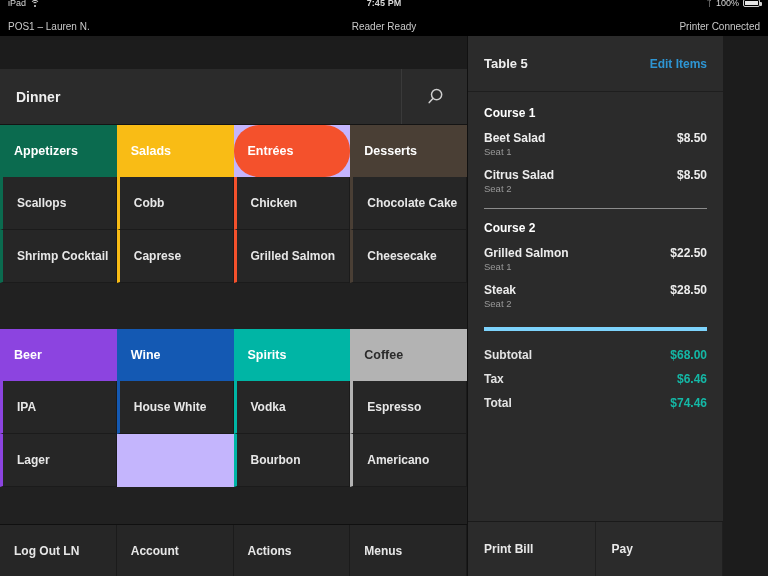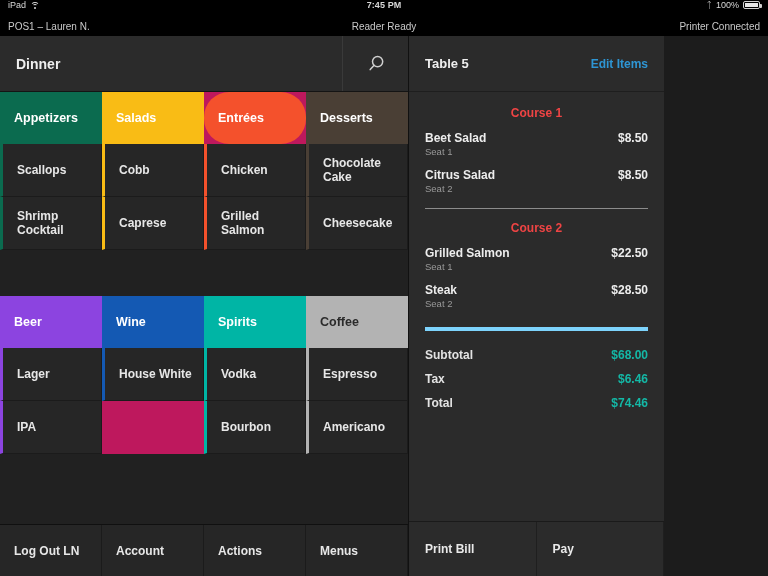--- a/index.html
+++ b/index.html
@@ -20,22 +20,22 @@
     background: #1c1c1c;
     display: flex;
     flex-direction: column;
   }
 
   
   .status-bar {
     height: 16px;
     background: #000;
     display: flex;
-    align-items: flex-start;
-    padding: 0 8px;
+    align-items: flex-end;
+    padding: 8px 8px;
     color: #d8d8d8;
     font-size: 9px;
     flex: 0 0 16px;
   }
   .status-left, .status-right { display: flex; align-items: center; gap: 4px; }
   .status-left { flex: 1; }
   .status-center { flex: 0 0 auto; font-weight: bold; letter-spacing: .1px; }
   .status-right { flex: 1; justify-content: flex-end; }
   .wifi-ico { display: inline-block; width: 9px; height: 7px; position: relative; }
   .wifi-ico i {
@@ -74,25 +74,26 @@
   }
   .app-bar .ab-left   { flex: 1; text-align: left; }
   .app-bar .ab-center { flex: 0 0 auto; }
   .app-bar .ab-right  { flex: 1; text-align: right; }
 
   
   .body-split { flex: 1; display: flex; min-height: 0; }
 
   
   .menu-pane {
-    width: 408px;
-    background: #be185d;
+    width: 467px;
+    background: #c4b5fd;
     display: flex;
     flex-direction: column;
     min-height: 0;
+    margin-top: 33px;
   }
 
   .menu-header {
     height: 56px;
     background: #2b2b2b;
     display: flex;
     align-items: center;
     flex: 0 0 56px;
     border-bottom: 1px solid #141414;
   }
@@ -185,25 +186,24 @@
   .check-title { flex: 1; color: #efefef; font-size: 13px; font-weight: bold; }
   .edit-items { color: #2e95d3; font-size: 12px; font-weight: bold; }
 
   .check-body {
     flex: 1;
     overflow: hidden;
     padding: 0 16px;
     min-height: 0;
   }
   .course-label {
-    color: #ef4444;
+    color: #ffffff;
     font-size: 12px;
     font-weight: bold;
     padding: 14px 0 6px 0;
-    text-align: center;
   }
   .course-block + .course-block .course-label { padding-top: 12px; }
   .course-block.with-rule { border-top: 1px solid #8c8c8c; margin-top: 8px; }
 
   .line-item { padding: 5px 0 6px 0; }
   .li-row { display: flex; align-items: baseline; }
   .li-name { flex: 1; color: #ededed; font-size: 12px; font-weight: bold; }
   .li-price { color: #ededed; font-size: 12px; font-weight: bold; }
   .li-seat { color: #9a9a9a; font-size: 9.5px; margin-top: 1px; }
 
@@ -295,22 +295,22 @@
             <div class="item-cell" style="border-left-color: rgb(74, 63, 53);">Chocolate Cake</div>
             <div class="item-cell" style="border-left-color: rgb(74, 63, 53);">Cheesecake</div>
           </div>
         </div>
 
       <div class="grid-gap"></div>
 
       <div class="cat-grid" id="drink-grid">
           <div class="cat-col">
             <div class="cat-head" style="background: rgb(140, 68, 224);">Beer</div>
+            <div class="item-cell" style="border-left-color: rgb(140, 68, 224);">IPA</div>
             <div class="item-cell" style="border-left-color: rgb(140, 68, 224);">Lager</div>
-            <div class="item-cell" style="border-left-color: rgb(140, 68, 224);">IPA</div>
           </div>
           <div class="cat-col">
             <div class="cat-head" style="background: rgb(20, 89, 179);">Wine</div>
             <div class="item-cell" style="border-left-color: rgb(20, 89, 179);">House White</div>
           </div>
           <div class="cat-col">
             <div class="cat-head" style="background: rgb(0, 181, 165);">Spirits</div>
             <div class="item-cell" style="border-left-color: rgb(0, 181, 165);">Vodka</div>
             <div class="item-cell" style="border-left-color: rgb(0, 181, 165);">Bourbon</div>
           </div>

